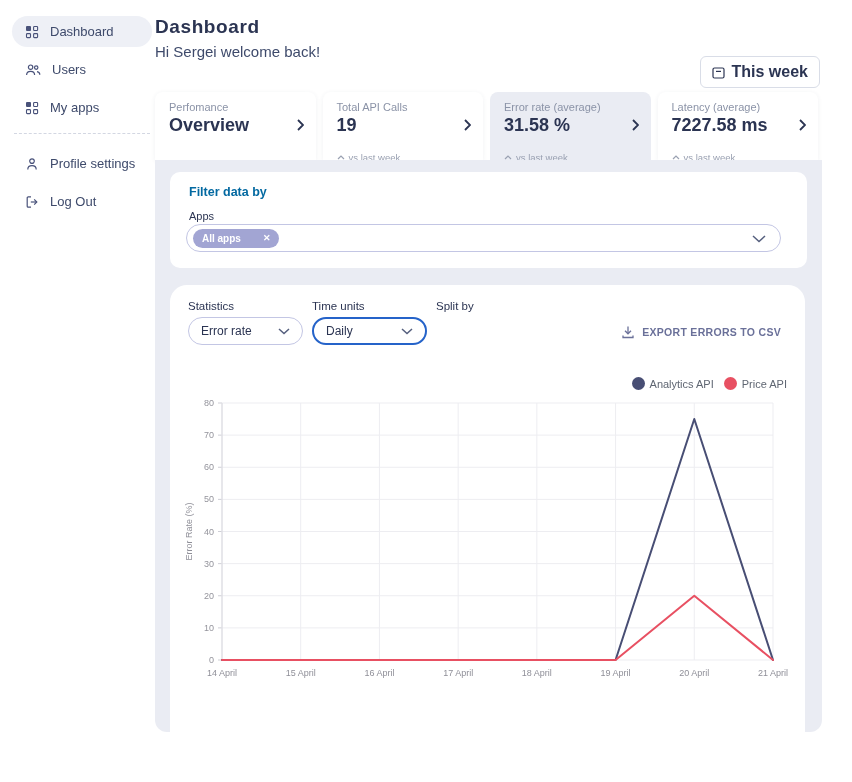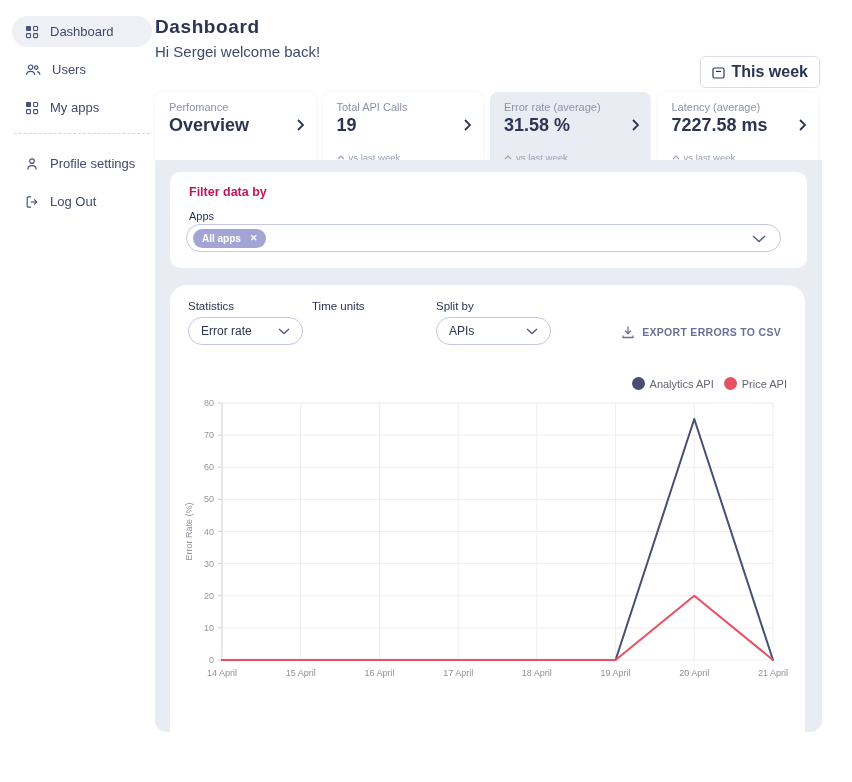--- a/index.html
+++ b/index.html
@@ -33,26 +33,26 @@
   .card-trend { display:flex; align-items:center; gap:4px; font-size:9.5px; color:#9aa1b2; margin-top:16px; }
   .card-chevron { position:absolute; right:12px; top:50%; transform:translateY(-50%); color:#2b3452; }
 
   
   .main-panel { position:absolute; left:155px; top:160px; width:667px; height:572px;
     background:#eaecf3; border-radius:0 0 12px 12px; }
 
   
   .filter-panel { position:absolute; left:15px; top:12px; width:637px; height:96px;
     background:#fff; border-radius:10px; }
-  .filter-title { position:absolute; left:19px; top:13px; font-size:12.5px; font-weight:bold; color:#be185d; }
+  .filter-title { position:absolute; left:19px; top:13px; font-size:12.5px; font-weight:bold; color:#0369a1; }
   .filter-apps-label { position:absolute; left:19px; top:38px; font-size:11px; color:#2b3452; }
   .apps-select { position:absolute; left:16px; top:52px; width:595px; height:28px;
     border:1px solid #c3c6e4; border-radius:14px; display:flex; align-items:center;
     padding:0 14px 0 6px; cursor:pointer; background:#fff; }
-  .chip { display:inline-flex; align-items:center; gap:9px; background:#a2a5d3; color:#fff;
+  .chip { display:inline-flex; align-items:center; gap:22px; background:#a2a5d3; color:#fff;
     font-size:10px; font-weight:bold; padding:4px 9px; border-radius:11px; cursor:pointer; }
   .chip .x { font-size:9px; font-weight:bold; cursor:pointer; }
   .apps-select .dd-arrow { margin-left:auto; color:#555f7e; }
 
   
   .chart-panel { position:absolute; left:15px; top:125px; width:635px; height:544px;
     background:#fff; border-radius:17px; }
   .ctl-group { position:absolute; top:15px; }
   .ctl-label { font-size:11.5px; color:#2b3452; margin-bottom:5px; }
   .pill-select { width:115px; height:28px; border:1px solid #c3c6e4; border-radius:14px;
@@ -218,32 +218,32 @@
           <span class="dd-arrow">
             <svg width="12" height="7" viewBox="0 0 12 7" fill="none" stroke="currentColor" stroke-width="1.5">
                 <path d="M1 1l5 4.5L11 1"></path>
               </svg>
           </span>
         </div>
       </div>
 
       <div class="ctl-group" style="left:142px;">
         <div class="ctl-label">Time units</div>
-      </div>
-
-      <div class="ctl-group" style="left:266px;">
-        <div class="ctl-label">Split by</div>
-        <div class="pill-select">
-          <span>APIs</span>
+        <div class="pill-select focused">
+          <span>Daily</span>
           <span class="dd-arrow">
             <svg width="12" height="7" viewBox="0 0 12 7" fill="none" stroke="currentColor" stroke-width="1.5">
                 <path d="M1 1l5 4.5L11 1"></path>
               </svg>
           </span>
         </div>
+      </div>
+
+      <div class="ctl-group" style="left:266px;">
+        <div class="ctl-label">Split by</div>
       </div>
 
       <div class="export-btn">
         <svg width="14" height="14" viewBox="0 0 14 14" fill="none" stroke="currentColor" stroke-width="1.3">
           <path d="M7 1.5v7"></path>
             <path d="M4 5.8l3 3 3-3"></path>
             <path d="M2 10.5v2h10v-2"></path>
         </svg>
         <span>EXPORT ERRORS TO CSV</span>
       </div>

